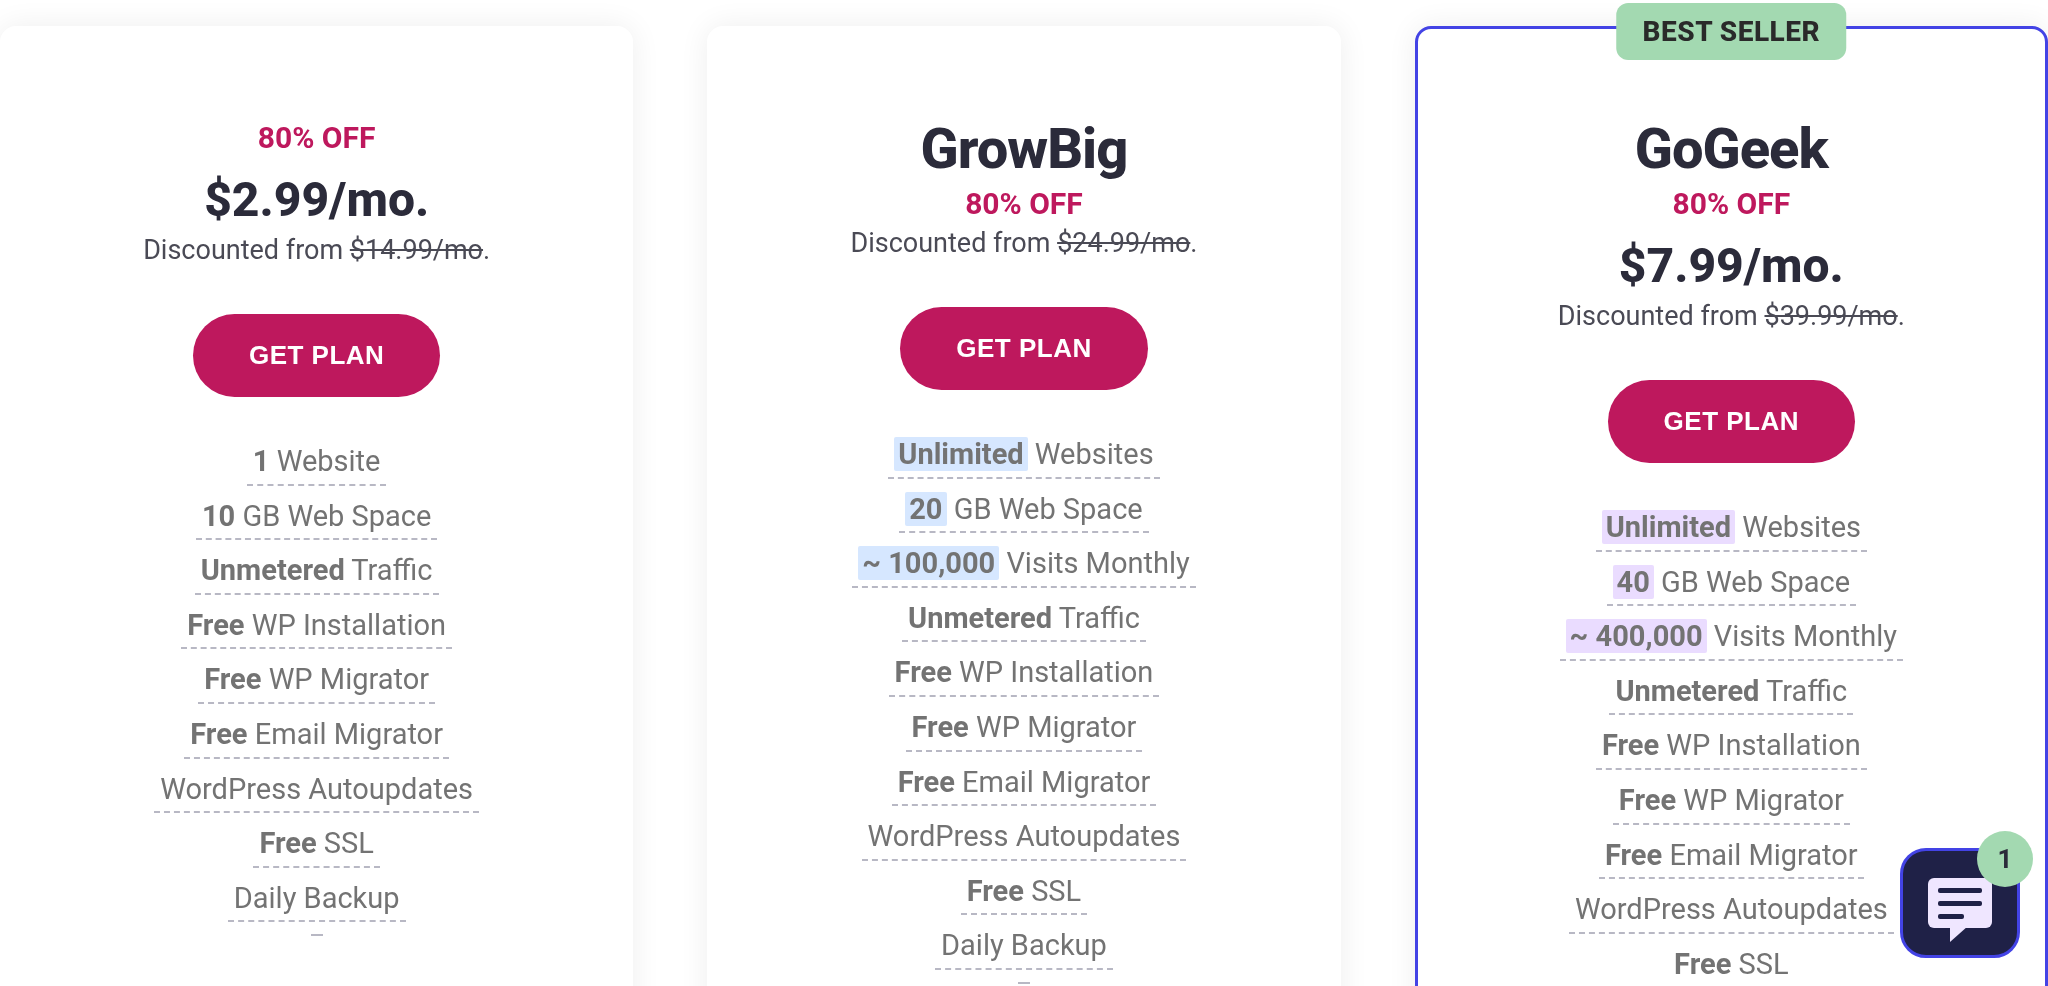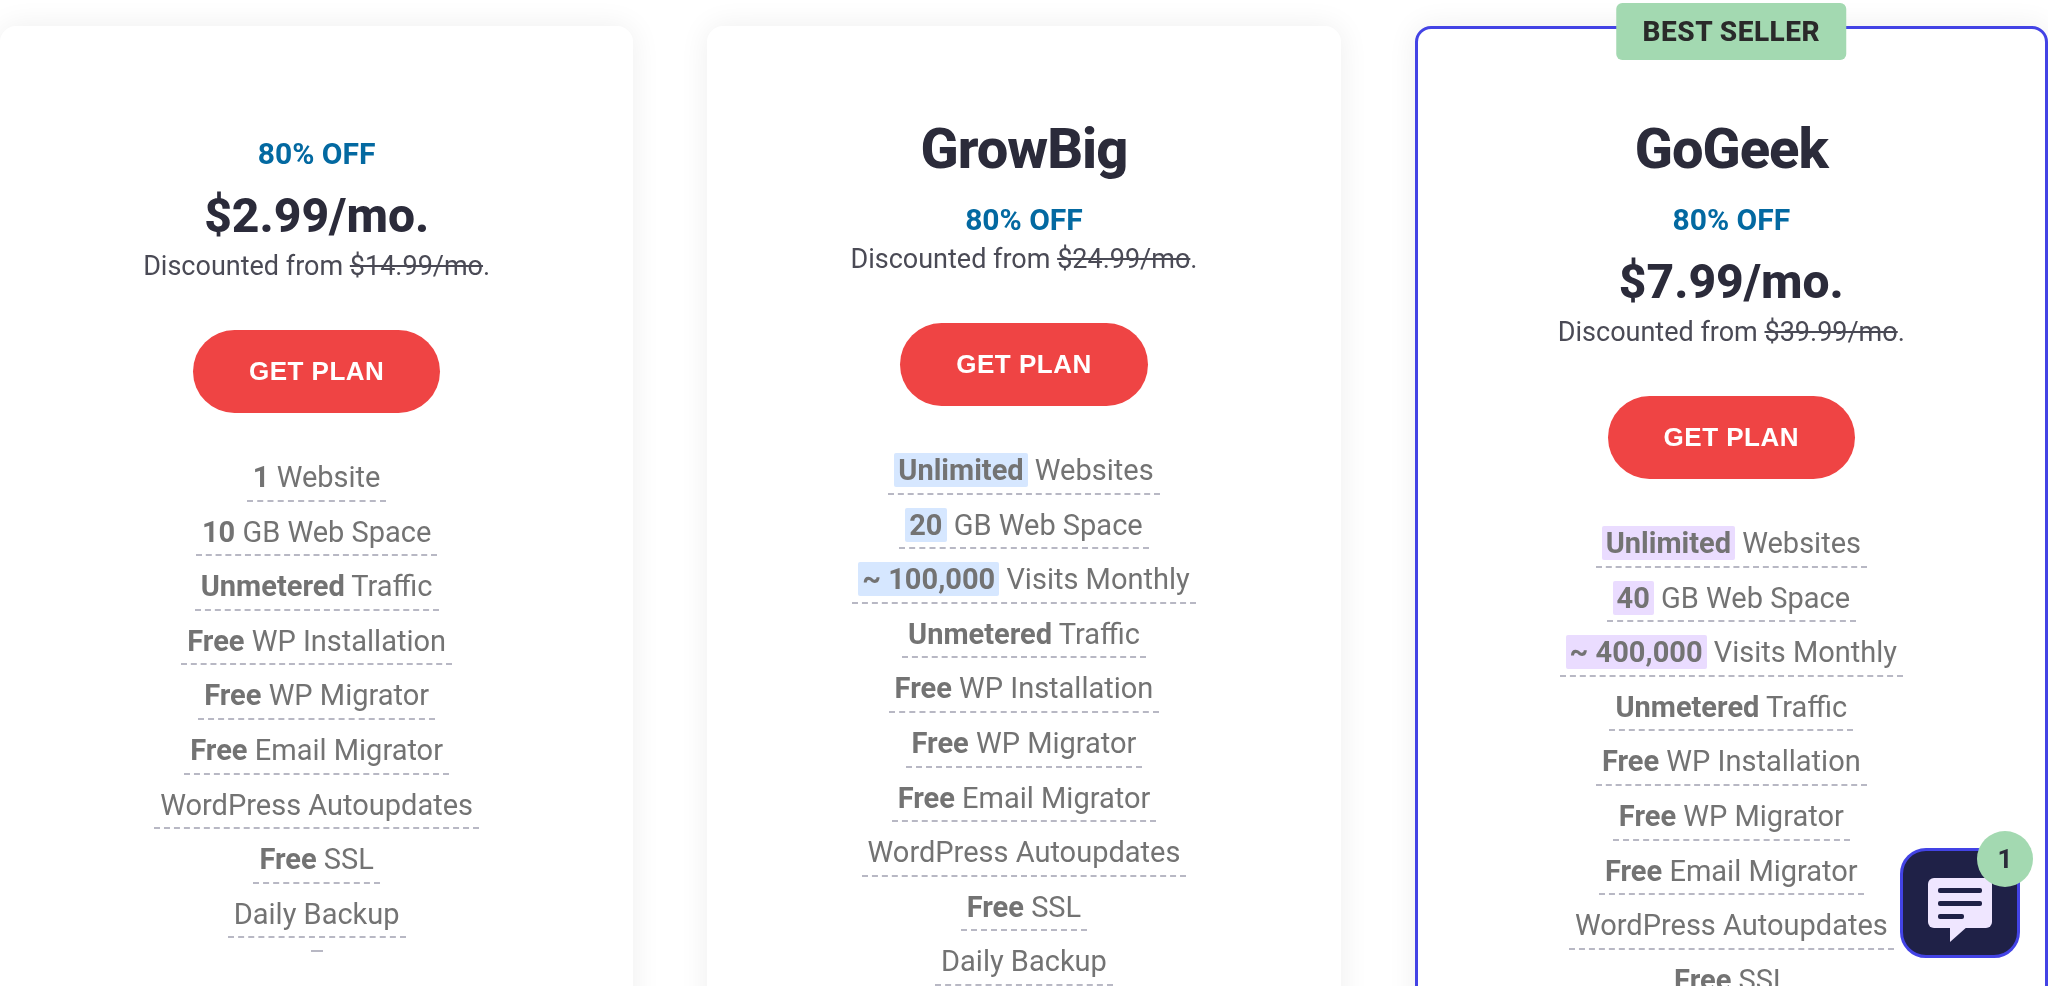--- a/index.html
+++ b/index.html
@@ -33,53 +33,53 @@
   .badge {
     position: absolute;
     top: -26px;
     left: 50%;
     transform: translateX(-50%);
     background: #a3d9b1;
     color: #2a2a2a;
     font-weight: 800;
     font-size: 28px;
     padding: 12px 26px;
-    border-radius: 6px;
+    border-radius: 12px;
     letter-spacing: 0.5px;
   }
   .plan-name {
     font-size: 56px;
     font-weight: 800;
     color: #2b2b3a;
     letter-spacing: -1px;
   }
   .discount {
     font-size: 30px;
     font-weight: 700;
-    color: #0369a1;
-    margin-top: 20px;
+    color: #be185d;
+    margin-top: 4px;
   }
   .price {
     font-size: 48px;
     font-weight: 800;
     color: #2b2b3a;
     margin-top: 16px;
   }
   .discounted-from {
     font-size: 27px;
     color: #4a4a55;
     margin-top: 6px;
   }
   .discounted-from .strike {
     text-decoration: line-through;
   }
   .cta {
     display: inline-block;
     margin-top: 48px;
-    background: #ef4444;
+    background: #be185d;
     color: #fff;
     font-weight: 800;
     font-size: 26px;
     padding: 26px 56px;
     border-radius: 60px;
     border: none;
     cursor: pointer;
     letter-spacing: 0.5px;
   }
   .features {

